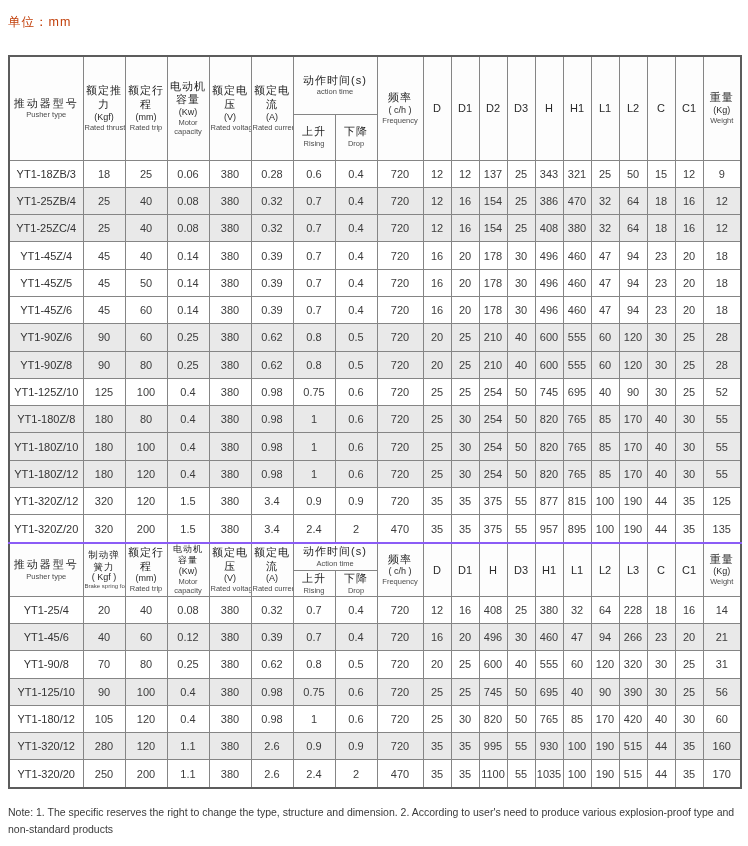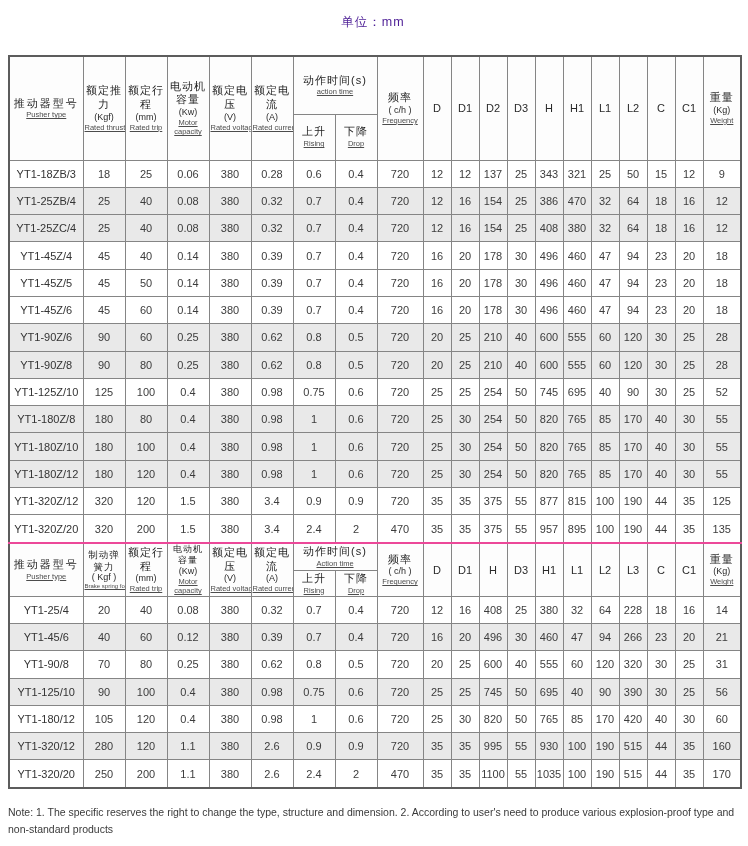--- a/index.html
+++ b/index.html
@@ -1,34 +1,34 @@
 <!DOCTYPE html>
 <html><head>
 <meta charset="utf-8">
 <style>
   html,body{margin:0;padding:0;background:#ffffff;}
   body{width:748px;height:846px;font-family:"Liberation Sans","DejaVu Sans",sans-serif;color:#333;}
   .page{padding:0 8px;}
-  .unit-label{ text-align:center; font-size:12.5px; color:#4c1d95; padding:14px 2px 24px 0; letter-spacing:1px;}
+  .unit-label{ text-align:left; font-size:12.5px; color:#c2410c; padding:14px 2px 24px 0; letter-spacing:1px;}
   table.spec{border-collapse:collapse;table-layout:fixed;width:732px;border:2px solid #5c5c5c;}
   th,td{border:1px solid #858585;text-align:center;vertical-align:middle;padding:0 1px;overflow:hidden;}
   td{font-size:11px;height:26.3px;color:#3c3c3c;}
   th{font-weight:normal;background:#fdfdfd;}
   tr.shaded td{background:#e9e9e9;}
   td.model{font-size:11px;color:#333;}
   .zh{font-size:11px;color:#1f1f1f;letter-spacing:1px;line-height:1.25;}
   .zh.big{letter-spacing:2px;font-family:Liberation Serif, serif;}
   .sub{font-size:9px;color:#2a2a2a;letter-spacing:0;line-height:1.2;}
-  .en{font-size:7.5px;color:#4c4c4c;white-space:nowrap;letter-spacing:0;line-height:1.25;text-decoration:underline;}
+  .en{font-size:7.5px;color:#4c4c4c;white-space:nowrap;letter-spacing:0;line-height:1.25;}
   .en.wrap{white-space:normal;}
   .en.xs{font-size:6px;}
   .dim{font-size:11px;color:#2a2a2a;}
   #head1 tr.ha{height:58px;} #head1 tr.hb{height:46px;}
   #head2 tr.ha{height:26px;} #head2 tr.hb{height:24px;}
-  #head2 tr.ha th{border-top:2px solid #ec4899;margin-left:23px;}
+  #head2 tr.ha th{border-top:2px solid #8b5cf6;margin-left:23px;}
   .notes{margin-top:15px;}
   .note-zh{font-size:11px;color:#1f1f1f;letter-spacing:0.5px;line-height:1.6;}
   .note-en{font-size:10.5px;color:#3a3a3a;line-height:1.6;}
 </style>
 </head>
 <body>
 
 <div class="page">
 
   <div class="unit-label">单位：mm</div>

